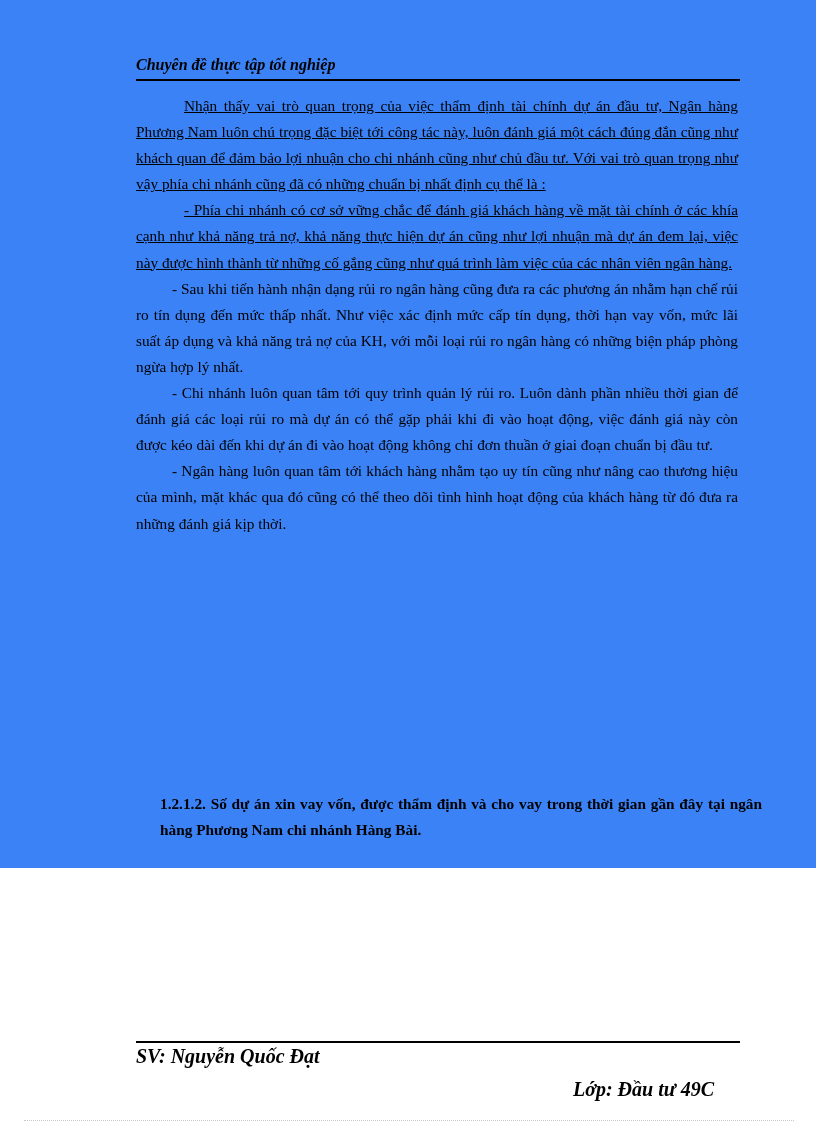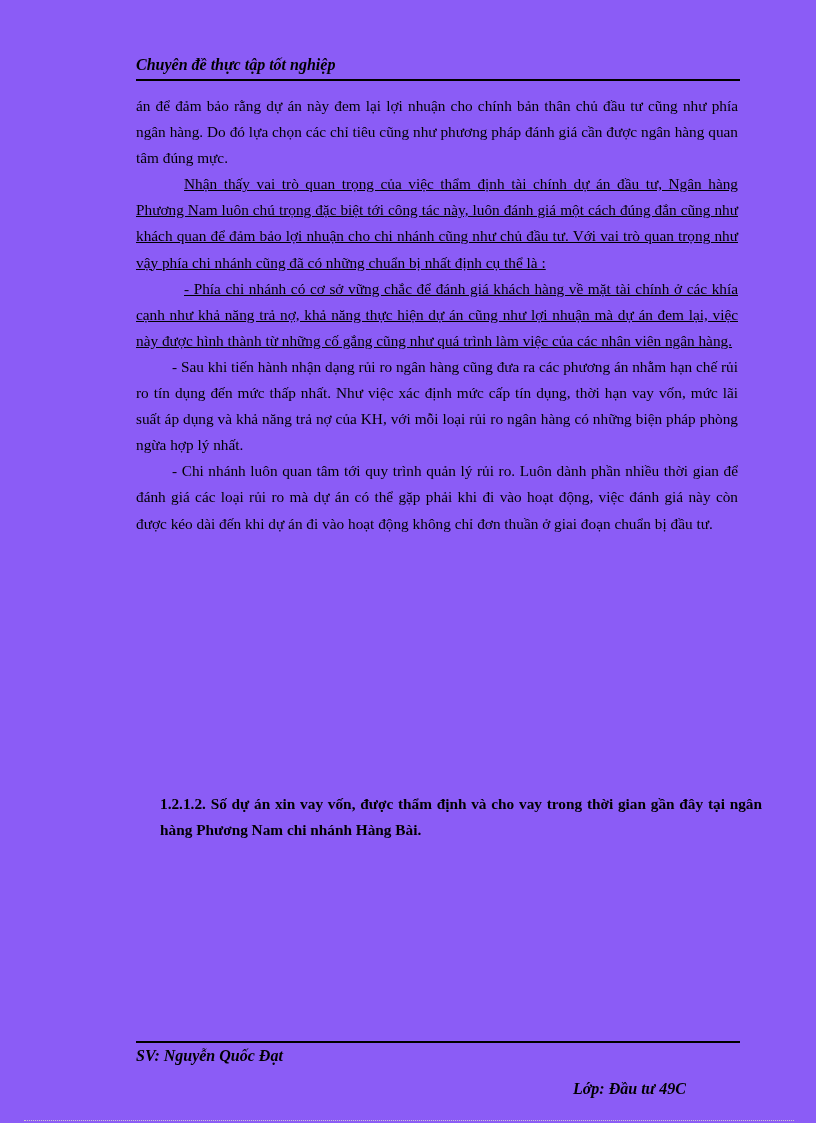--- a/index.html
+++ b/index.html
@@ -1,17 +1,17 @@
 <!DOCTYPE html>
 <html><head>
 <meta charset="utf-8">
 <style>
   html, body { margin: 0; padding: 0; background: #ffffff; }
   body { width: 816px; height: 1123px; position: relative; overflow: hidden; }
-  .page { position: absolute; left: 0; top: 0; width: 816px; height: 1123px; background: #8b5cf6; }
+  .page { position: absolute; left: 0; top: 0; width: 816px; height: 868px; background: #3b82f6; }
   .header { position: absolute; left: 136px; top: 54px; width: 604px; }
   .header-title {
     font-family: "Liberation Serif", serif; font-style: italic; font-weight: bold;
     font-size: 16px; color: #000; line-height: 22px; height: 22px;
   }
   .header-rule { position: absolute; left: 0; top: 25px; width: 604px; height: 2px; background: #000; }
   .body-text {
     position: absolute; left: 136px; top: 93px; width: 602px;
     font-family: "Liberation Serif", serif; font-size: 15.3px; line-height: 26.1px;
     color: #000; text-align: justify;
@@ -22,45 +22,45 @@
   .heading {
     position: absolute; left: 136px; top: 791px; width: 602px;
     font-family: "Liberation Serif", serif; font-weight: bold; font-size: 15.3px;
     line-height: 26px; color: #000; text-align: justify; margin-left: 24px;
   }
   .footer { position: absolute; left: 136px; top: 1041px; width: 604px; }
   .footer-rule { position: absolute; left: 0; top: 0; width: 604px; height: 2px; background: #000; }
   .footer-row {
     position: absolute; left: 0; top: 4px; width: 604px; height: 22px;
     font-family: "Liberation Serif", serif; font-style: italic; font-weight: bold;
-    font-size: 16px; line-height: 22px; color: #000;
+    font-size: 20px; line-height: 22px; color: #000;
   }
   .footer-left { position: absolute; left: 0; top: 0; }
   .footer-right { position: absolute; left: 437px; top: 0; margin-top: 33px; }
   .page-edge {
     position: absolute; left: 24px; top: 1120px; width: 770px; height: 0;
     border-top: 1px dotted #c8c8c8;
   }
 </style>
 </head>
 <body>
 
 <div class="page">
 
   <div class="header">
     <div class="header-title">Chuyên  đề thực tập tốt nghiệp</div>
     <div class="header-rule"></div>
   </div>
 
   <div class="body-text">
-    <p>án để đảm bảo rằng dự án này đem lại lợi nhuận cho chính bản thân chủ đầu tư cũng như phía ngân hàng. Do đó lựa chọn các chỉ tiêu cũng như phương pháp đánh giá cần được ngân hàng quan tâm đúng mực.</p>
     <p class="indent1">Nhận thấy vai trò quan trọng của việc thẩm định tài chính dự án đầu tư, Ngân hàng Phương Nam luôn chú trọng đặc biệt tới công tác này, luôn đánh giá một cách đúng đắn cũng như khách quan để đảm bảo lợi nhuận cho chi nhánh cũng như chủ đầu tư. Với vai trò quan trọng như vậy phía chi nhánh cũng đã có những chuẩn bị nhất định cụ thể là :</p>
     <p class="indent1">- Phía chi nhánh có cơ sở vững chắc để đánh giá khách hàng về mặt tài chính ở các khía cạnh như khả năng trả nợ, khả năng thực hiện dự án cũng như lợi nhuận mà dự án đem lại, việc này được hình thành từ những cố gắng cũng như quá trình làm việc của các nhân viên ngân hàng.</p>
     <p class="indent2">- Sau khi tiến hành nhận dạng rủi ro ngân hàng cũng đưa ra các phương án nhằm hạn chế rủi ro tín dụng đến mức thấp nhất. Như việc xác định mức cấp tín dụng, thời hạn vay vốn, mức lãi suất áp dụng và khả năng trả nợ của KH, với mỗi loại rủi ro ngân hàng có những biện pháp phòng ngừa hợp lý nhất.</p>
     <p class="indent2">- Chi nhánh luôn quan tâm tới quy trình quản lý rủi ro. Luôn dành phần nhiều thời gian để đánh giá các loại rủi ro mà dự án có thể gặp phải khi đi vào hoạt động, việc đánh giá này còn được kéo dài đến khi dự án đi vào hoạt động không chỉ đơn thuần ở giai đoạn chuẩn bị đầu tư.</p>
+    <p class="indent2">- Ngân hàng luôn quan tâm tới khách hàng nhằm tạo uy tín cũng như nâng cao thương hiệu của mình, mặt khác qua đó cũng có thể theo dõi tình hình hoạt động của khách hàng từ đó đưa ra những đánh giá kịp thời.</p>
   </div>
 
   <div class="heading">1.2.1.2. Số dự án xin vay vốn, được thẩm định và cho vay trong thời gian gần đây tại ngân hàng Phương Nam chi nhánh Hàng Bài.</div>
 
   <div class="footer">
     <div class="footer-rule"></div>
     <div class="footer-row">
       <span class="footer-left">SV: Nguyễn Quốc Đạt</span>
       <span class="footer-right">Lớp: Đầu tư 49C</span>
     </div>

